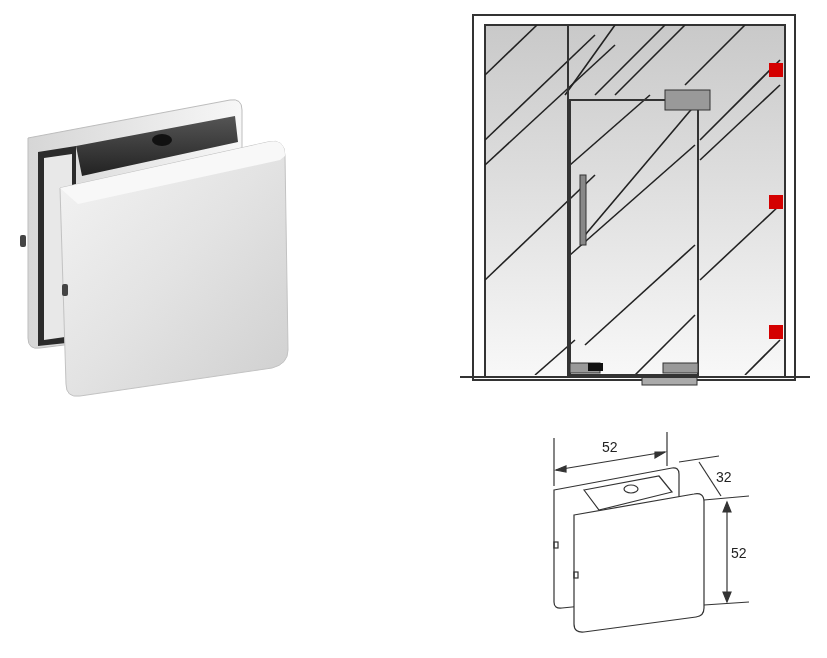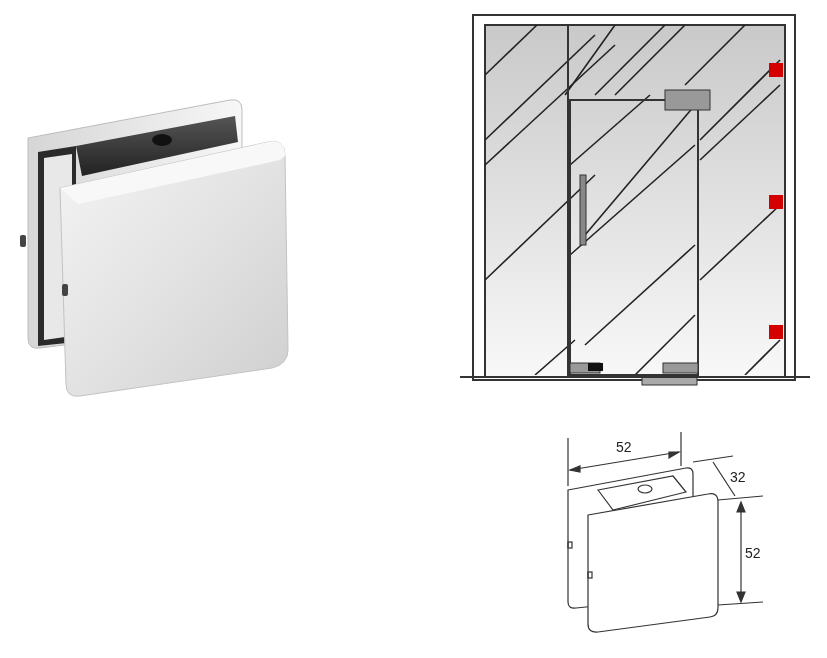--- a/index.html
+++ b/index.html
@@ -1,20 +1,20 @@
 <!DOCTYPE html>
 <html><head>
 <meta charset="utf-8">
 <style>
   html, body { margin: 0; padding: 0; background: #ffffff; }
   body { width: 827px; height: 658px; position: relative; overflow: hidden; font-family: "Liberation Sans", sans-serif; }
   .panel { position: absolute; }
   #photo { left: 10px; top: 80px; width: 300px; height: 330px; }
   #install { left: 455px; top: 5px; width: 360px; height: 390px; }
-  #dims { left: 558px; top: 430px; width: 220px; height: 220px; }
+  #dims { left: 544px; top: 430px; width: 220px; height: 220px; }
   svg text { font-family: "Liberation Sans", sans-serif; }
 </style>
 </head>
 <body>
 
 <div class="panel" id="photo">
   <svg width="300" height="330" viewBox="0 0 300 330">
     <defs>
       <linearGradient id="chrome" x1="0" y1="0" x2="1" y2="1">
         <stop offset="0" stop-color="#f4f4f4"></stop>

